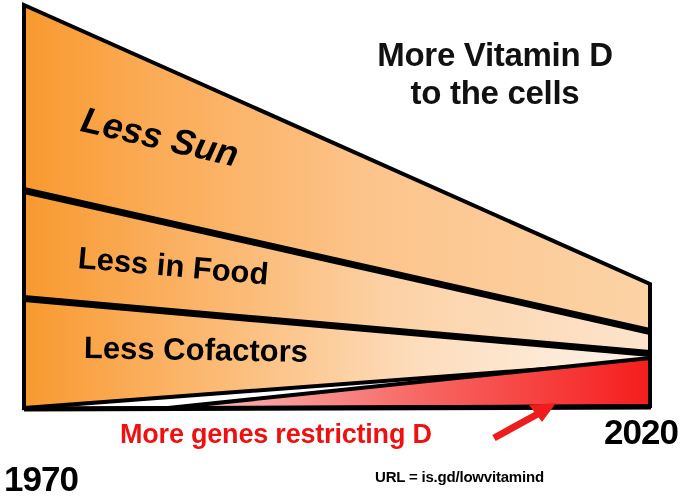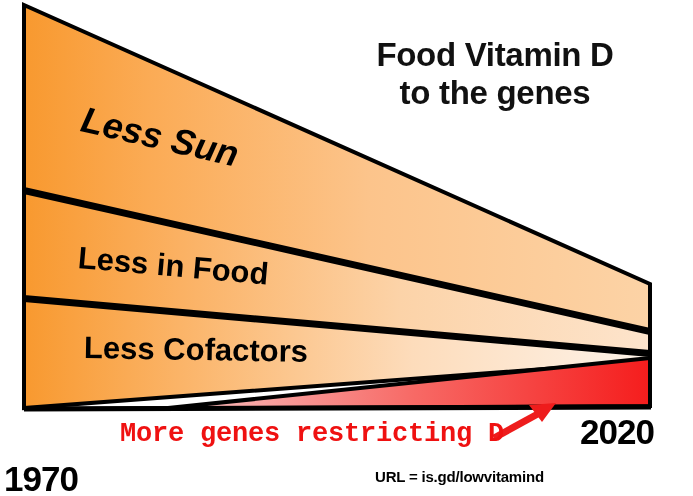--- a/index.html
+++ b/index.html
@@ -32,25 +32,25 @@
     left:78px;top:240px;font-size:31px;
     transform:rotate(5deg);transform-origin:0 50%;
   }
   #label-less-cofactors{
     left:84px;top:330px;font-size:31px;
     transform:rotate(1deg);transform-origin:0 50%;
   }
 
   
   #year-start{left:4px;top:415px;font-size:35px;letter-spacing:-1px;margin-top:44px;}
-  #year-end{left:580px;top:412px;font-size:35px;letter-spacing:-1px;}
+  #year-end{left:604px;top:412px;font-size:35px;letter-spacing:-1px;}
 
   
   #genes-caption{
-    left:120px;top:419px;font-size:27px;color:#ef1111;letter-spacing:-0.2px;font-family:Liberation Mono, monospace;
+    left:120px;top:419px;font-size:27px;color:#ef1111;letter-spacing:-0.2px;
   }
 
   
   #footer-source{left:100px;top:468px;font-size:15px;letter-spacing:-0.2px;}
   #footer-url{left:375px;top:468px;font-size:15px;letter-spacing:-0.2px;}
 </style>
 </head>
 <body>
 
 <div id="stage">
@@ -97,22 +97,22 @@
 
     <line x1="24" y1="409" x2="651" y2="407" stroke="#000000" stroke-width="5"></line>
 
     <g>
       <line x1="494" y1="438" x2="545" y2="410" stroke="#ee1c1c" stroke-width="7" stroke-linecap="butt"></line>
       <polygon points="556,403 529,405 542,422" fill="#ee1c1c"></polygon>
     </g>
   </svg>
 
   <div id="headline">
-    <span>Food Vitamin D</span>
-    <span class="l2">to the genes</span>
+    <span>More Vitamin D</span>
+    <span class="l2">to the cells</span>
   </div>
 
   <div class="lbl" id="label-less-sun">Less Sun</div>
 
   <div class="lbl" id="label-less-in-food">Less in Food</div>
 
   <div class="lbl" id="label-less-cofactors">Less Cofactors</div>
 
   <div class="lbl" id="year-start">1970</div>
 

